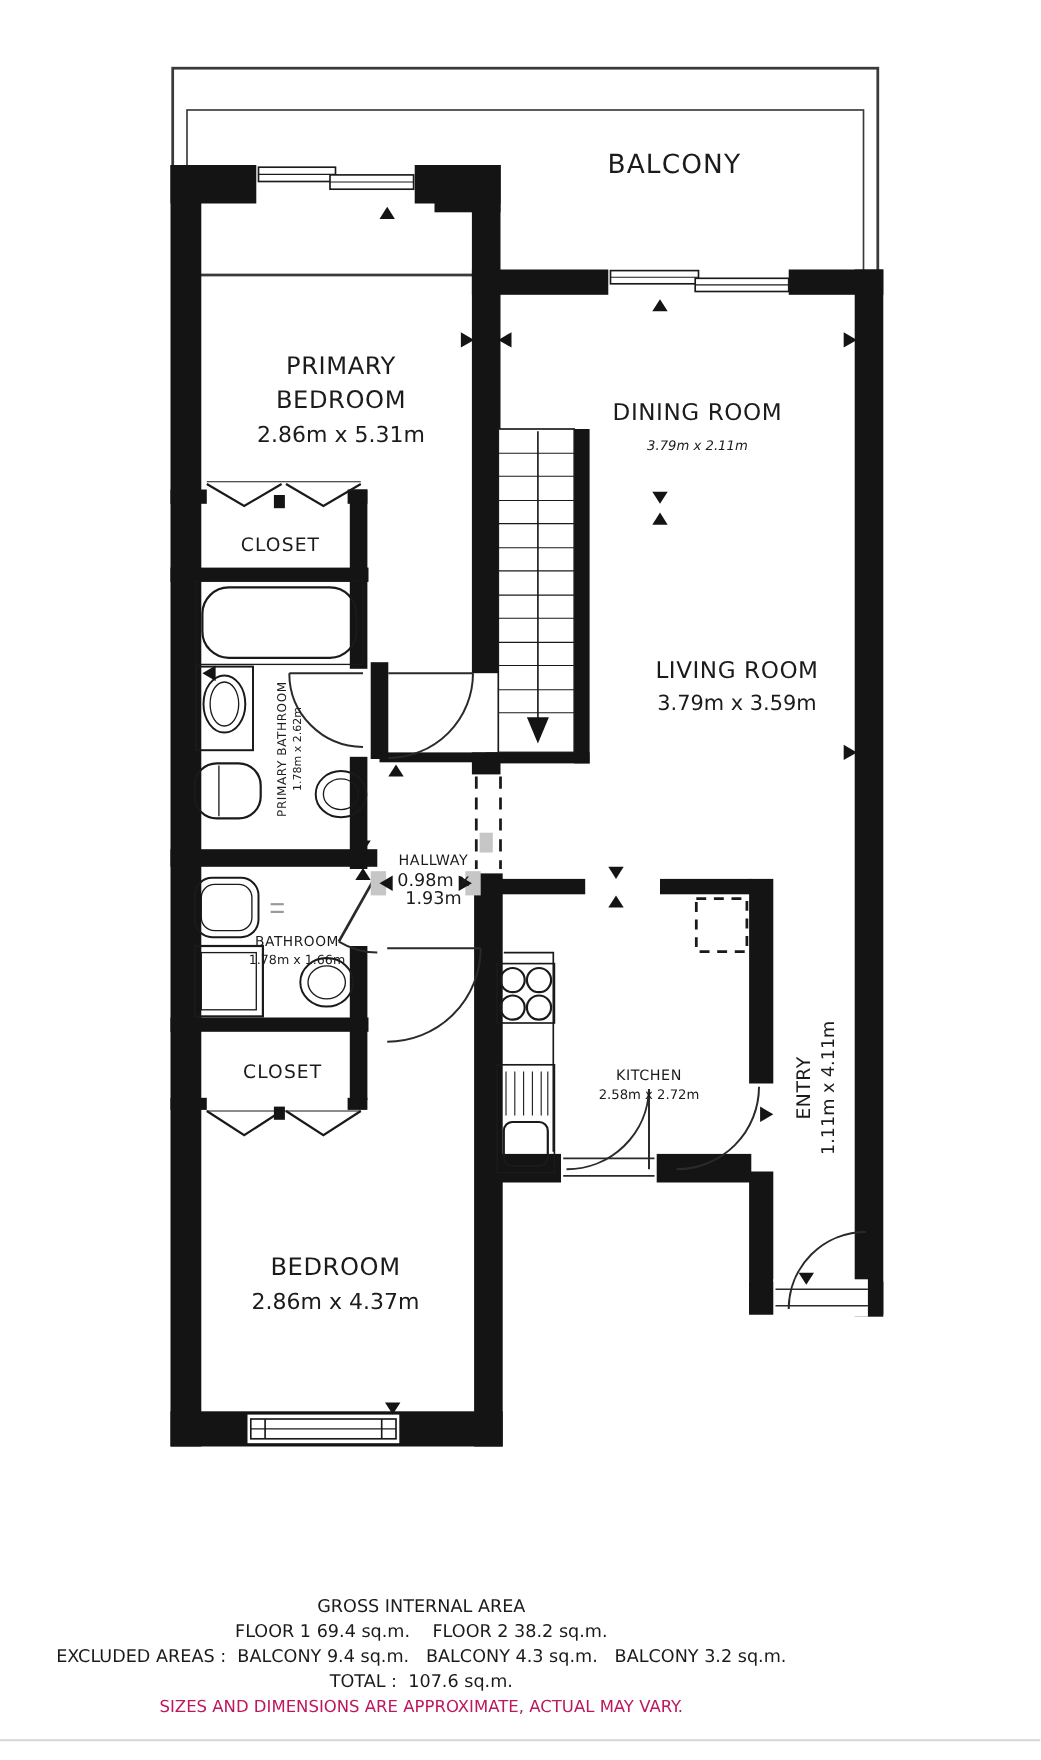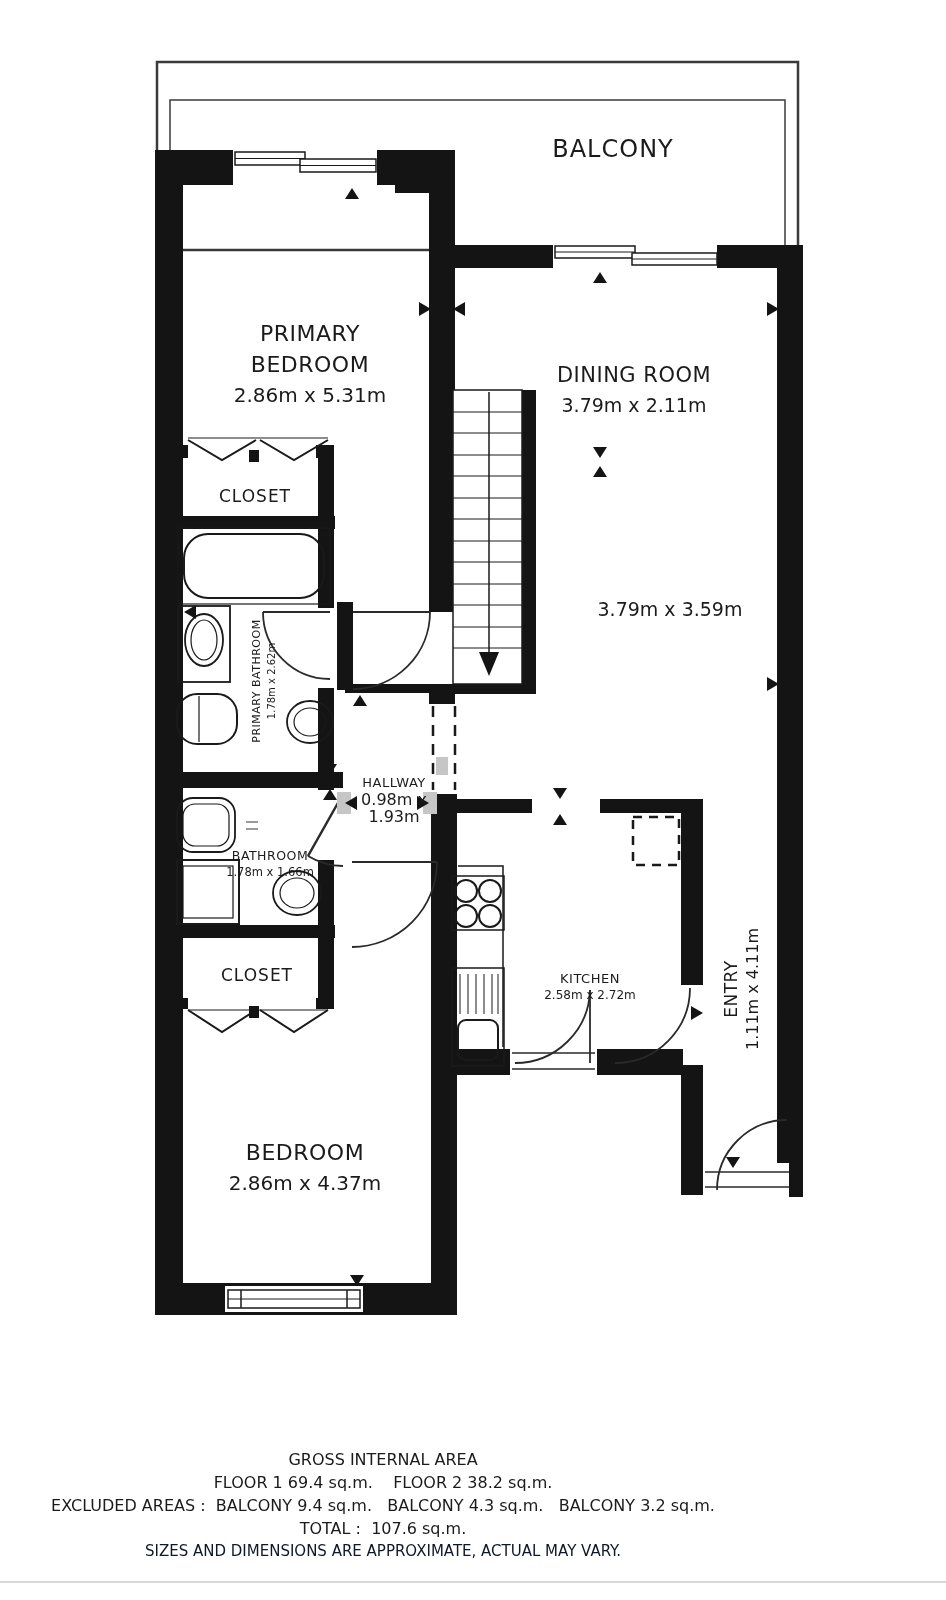--- a/index.html
+++ b/index.html
@@ -8,40 +8,40 @@
     font-family:"DejaVu Sans","Liberation Sans",sans-serif;color:#1b1b1b;
   }
   #plan-svg{position:absolute;left:0;top:0;}
   .label{position:absolute;text-align:center;color:#1b1b1b;}
   .room-name{letter-spacing:.5px;}
   
   .lb-balcony{left:523px;top:135px;width:180px;font-size:24px;letter-spacing:1px;}
   .lb-pbed{left:200px;top:318px;width:220px;font-size:22px;line-height:31px;}
   .lb-pbed .dims{font-size:20px;}
   .lb-dining{left:520px;top:320px;width:228px;font-size:21px;line-height:30px;margin-top:40px;}
-  .lb-dining .dims{font-size:19px;}
+  .lb-dining .dims{font-size:12px;font-style:italic;}
   .lb-living{left:555px;top:594px;width:230px;font-size:21px;line-height:30px;}
   .lb-living .dims{font-size:19px;text-align:center;}
   .lb-closet1{left:185px;top:486px;width:140px;font-size:17px;letter-spacing:1px;}
   .lb-closet2{left:187px;top:965px;width:140px;font-size:17px;letter-spacing:1px;}
   .lb-pbath{left:159px;top:666px;width:210px;font-size:11px;line-height:15px;transform:rotate(-90deg);}
   .lb-pbath .dims{font-size:10px;}
   .lb-hall{left:334px;top:774px;width:120px;font-size:13px;line-height:17px;}
   .lb-hall .dims{font-size:16px;}
   .lb-bath{left:195px;top:848px;width:150px;font-size:12.5px;line-height:16px;}
   .lb-bath .dims{font-size:11.5px;}
   .lb-kitchen{left:515px;top:970px;width:150px;font-size:13px;line-height:17px;}
   .lb-kitchen .dims{font-size:12px;text-align:center;}
   .lb-entry{left:627px;top:968px;width:230px;font-size:17px;line-height:21px;transform:rotate(-90deg);}
   .lb-entry .dims{font-size:16px;}
   .lb-bed{left:195px;top:1138px;width:220px;font-size:22px;line-height:30px;}
   .lb-bed .dims{font-size:20px;}
   .lb-floor{left:357px;top:1322px;width:260px;font-size:27px;letter-spacing:1px;}
   .lb-footer{left:0;top:1448px;width:766px;font-size:16px;line-height:23px;}
-  .lb-footer .muted{font-size:15px;color:#0f172a;}
+  .lb-footer .muted{font-size:15px;color:#be185d;}
   .bottom-rule{position:absolute;left:0;top:1581px;width:946px;height:2px;background:#d9d9d9;}
 </style>
 </head>
 <body>
 
 <div id="stage">
 
 <svg id="plan-svg" width="946" height="1600" viewBox="0 0 946 1600">
 
   <g fill="none" stroke="#3a3a3a">
@@ -267,20 +267,21 @@
     <div class="room-name">PRIMARY BEDROOM</div>
     <div class="dims">2.86m x 5.31m</div>
   </div>
 
   <div class="label lb-dining">
     <div class="room-name">DINING ROOM</div>
     <div class="dims">3.79m x 2.11m</div>
   </div>
 
   <div class="label lb-living">
+    <div class="room-name">LIVING ROOM</div>
     <div class="dims">3.79m x 3.59m</div>
   </div>
 
   <div class="label lb-closet1 room-name">CLOSET</div>
 
   <div class="label lb-pbath">
     <div class="room-name">PRIMARY BATHROOM</div>
     <div class="dims">1.78m x 2.62m</div>
   </div>
 

